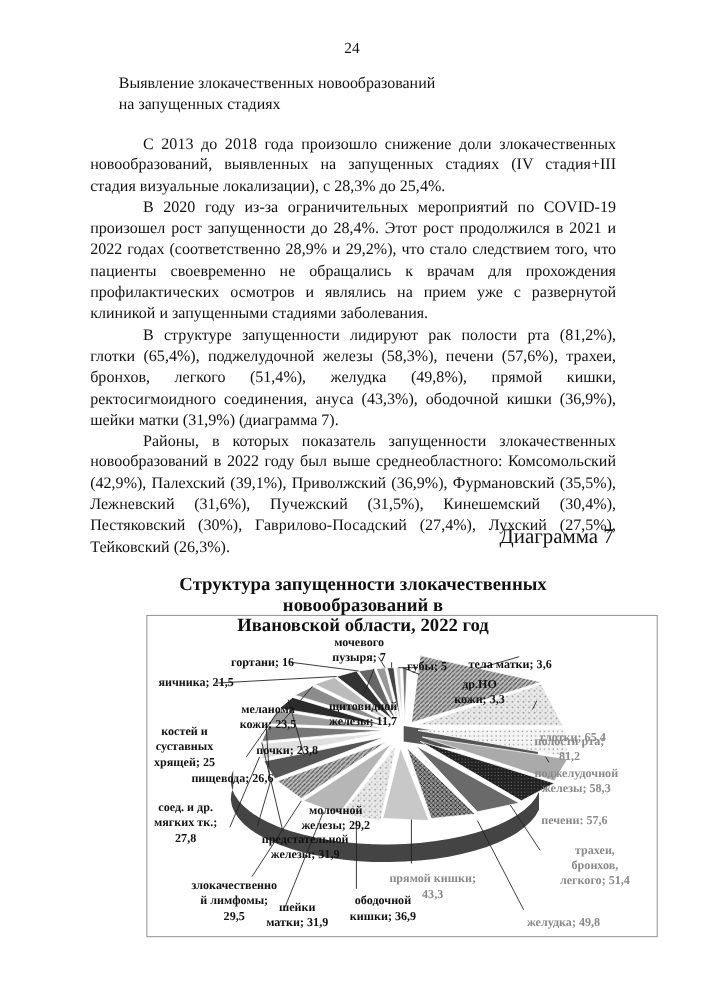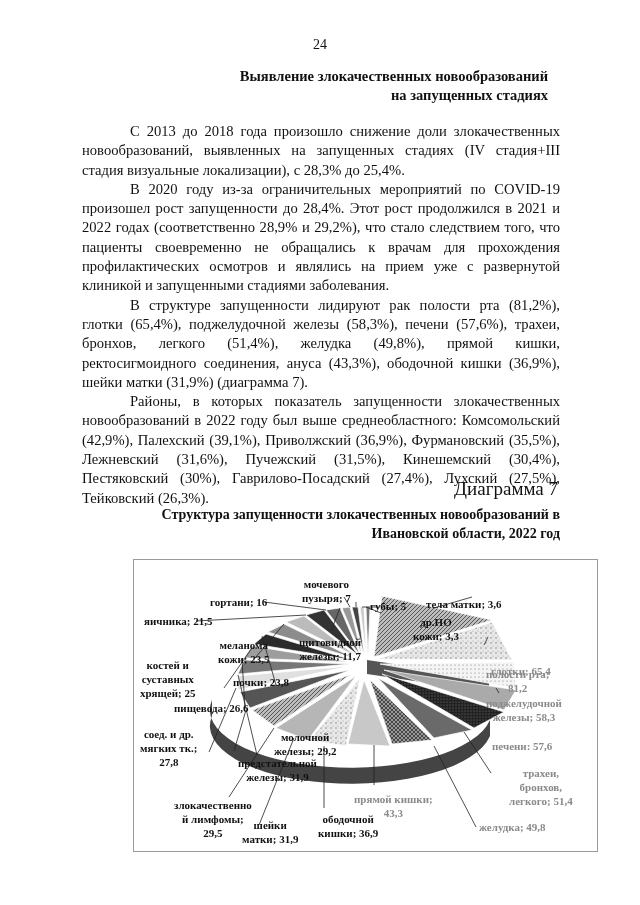--- a/index.html
+++ b/index.html
@@ -1,25 +1,25 @@
 <!DOCTYPE html>
 <html><head>
 <meta charset="utf-8">
 <style>
   html, body { margin: 0; padding: 0; background: #ffffff; }
   body { width: 640px; height: 905px; position: relative; overflow: hidden;
          font-family: "Liberation Serif", "DejaVu Serif", serif; color: #111; }
   .page-num { position: absolute; top: 37px; left: 0; width: 640px; text-align: center; font-size: 14px; }
-  .heading { position: absolute; top: 67px; left: 88px; width: 460px; text-align: right;
-             font-weight: bold; font-size: 14.5px; line-height: 19px; }
+  .heading { position: absolute; top: 67px; left: 108px; width: 460px; text-align: left;
+             font-weight: normal; font-size: 14.5px; line-height: 19px; }
   .body-text { position: absolute; top: 122px; left: 82px; width: 478px; font-size: 14.6px; line-height: 19.3px; text-align: justify; }
   .body-text p { margin: 0; text-indent: 48px; }
   .diag-no { position: absolute; top: 478px; right: 82px; font-size: 19px; margin-left: 24px; }
-  .chart-title { position: absolute; top: 505px; left: 100px; width: 460px; text-align: right;
-                 font-weight: bold; font-size: 14px; line-height: 19px; }
+  .chart-title { position: absolute; top: 521px; left: 100px; width: 460px; text-align: center;
+                 font-weight: bold; font-size: 17px; line-height: 19px; }
   .chart-frame { position: absolute; left: 133px; top: 559px; width: 465px; height: 293px;
                  border: 1.5px solid #9a9a9a; box-sizing: border-box; }
   svg.pie { position: absolute; left: 0; top: 0; }
   .lbl { position: absolute; font-size: 11px; font-weight: bold; line-height: 14px; white-space: nowrap; color: #111; }
   .lbl.grey { color: #8a8a8a; font-weight: bold; }
   .lbl.c { text-align: center; }
 </style>
 </head>
 <body>
 
@@ -138,21 +138,21 @@
   <div class="lbl grey c" style="left:352px; top:136px;">
     <div>поджелудочной</div>
     <div>железы; 58,3</div>
   </div>
   <div class="lbl grey" style="left:358px; top:179px;">печени: 57,6</div>
   <div class="lbl grey c" style="left:375px; top:206px;">
     <div>трахеи,</div>
     <div>бронхов,</div>
     <div>легкого; 51,4</div>
   </div>
-  <div class="lbl grey" style="left:345px; top:260px;">желудка; 49,8</div>
+  <div class="lbl grey" style="left:345px; top:272px;">желудка; 49,8</div>
   <div class="lbl grey c" style="left:220px; top:232px;">
     <div>прямой кишки;</div>
     <div>43,3</div>
   </div>
   <div class="lbl c" style="left:184px; top:252px;">
     <div>ободочной</div>
     <div>кишки; 36,9</div>
   </div>
   <div class="lbl c" style="left:108px; top:258px;">
     <div>шейки</div>

